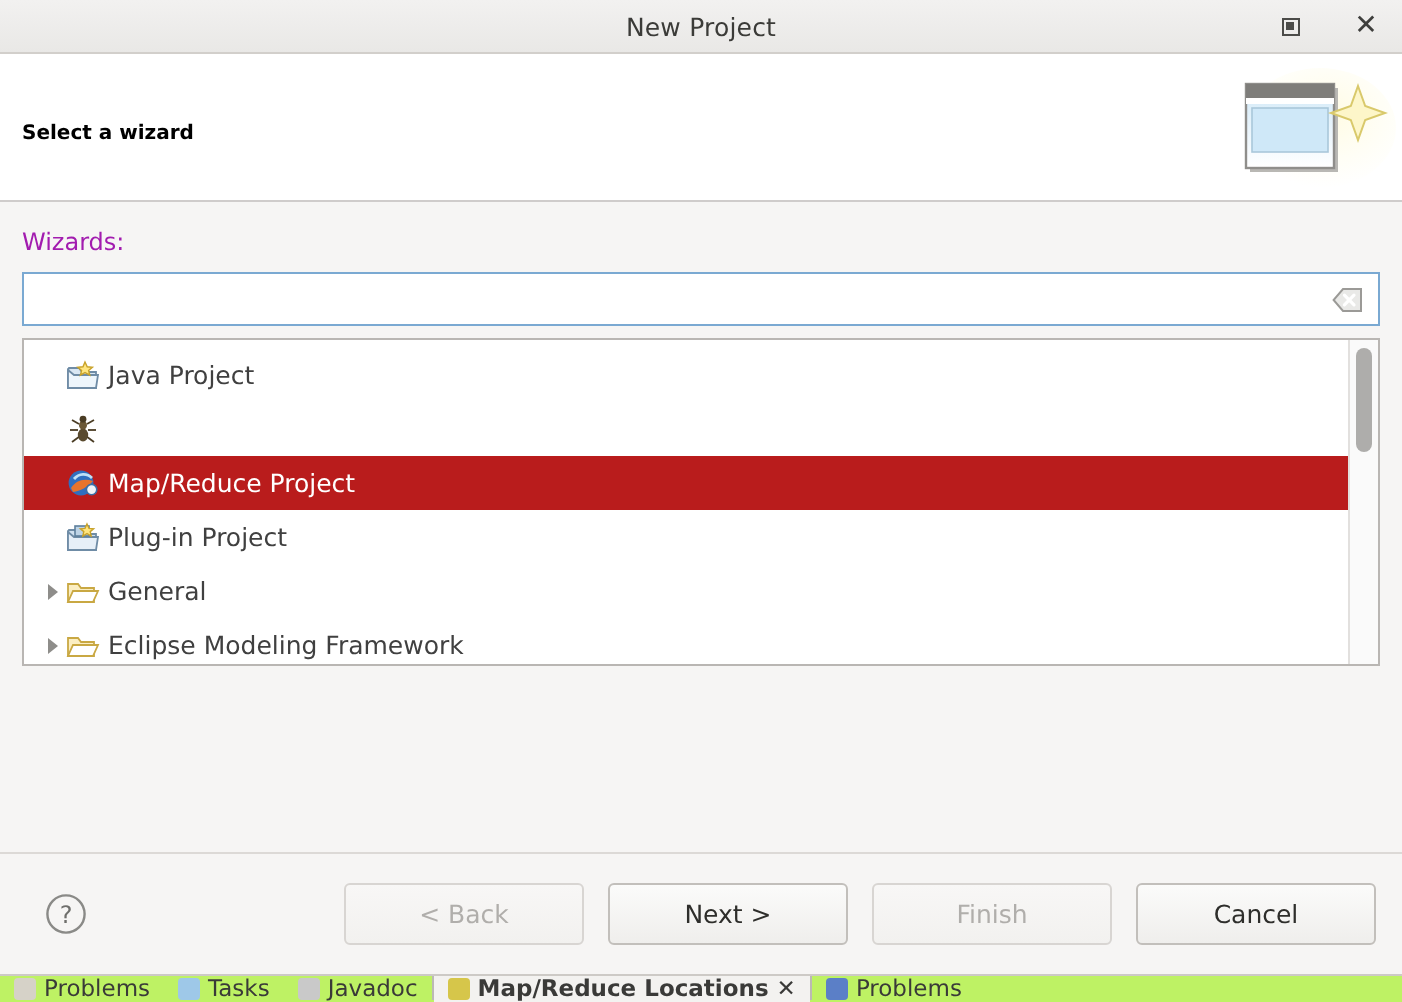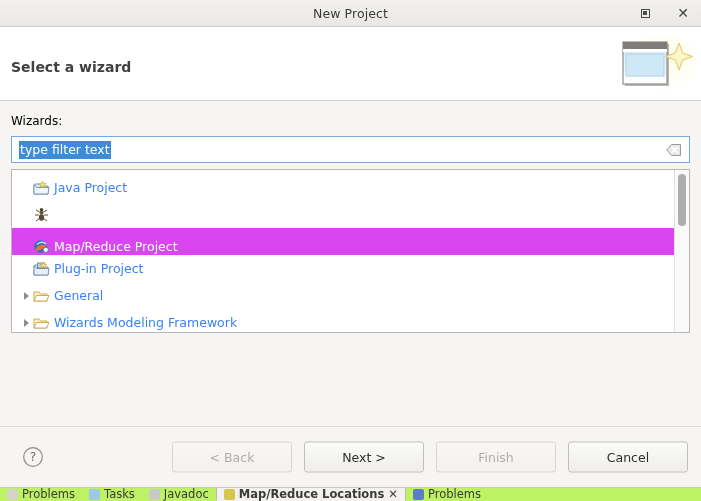--- a/index.html
+++ b/index.html
@@ -87,23 +87,23 @@
     min-height: 74px;
     position: relative;
     border-bottom: 1px solid #cfcccb;
     box-sizing: border-box;
   }
   .header-title {
     position: absolute;
     left: 11px;
     top: 40px;
     transform: translateY(-50%);
-    font-size: 14px;
+    font-size: 10px;
     font-weight: bold;
-    color: #404040;
+    color: #000000;
   }
   .header-icon {
     position: absolute;
     right: 0px;
     top: 0px;
     width: 96px;
     height: 74px;
     overflow: hidden;
   }
 
@@ -111,21 +111,21 @@
   .body {
     flex: 1;
     background: #f6f5f4;
     padding: 0 11px;
     box-sizing: border-box;
     position: relative;
   }
   .wizards-label {
     margin-top: 13px;
     font-size: 12px;
-    color: #000000;
+    color: #a21caf;
   }
 
   .filter-wrap {
     margin-top: 8px;
     height: 27px;
     background: #ffffff;
     border: 1px solid #7aa9d2;
     box-sizing: border-box;
     display: flex;
     align-items: center;
@@ -164,27 +164,26 @@
     padding-top: 4px;
     box-sizing: border-box;
   }
   .list-row {
     height: 27px;
     display: flex;
     align-items: center;
     padding-left: 8px;
     box-sizing: border-box;
     font-size: 12.5px;
-    color: #3b82f6;
+    color: #404040;
     white-space: nowrap;
   }
   .list-row.selected {
-    background: #d946ef;
+    background: #b91c1c;
     color: #ffffff;
-    align-items: flex-end;
   }
   .twisty {
     width: 13px;
     min-width: 13px;
     display: flex;
     align-items: center;
     justify-content: center;
   }
   .twisty-arrow {
     width: 0; height: 0;
@@ -354,21 +353,20 @@
           <path d="M74 16 L77.6 26 L87.5 29.5 L77.6 33 L74 43 L70.4 33 L60.5 29.5 L70.4 26 Z"></path>
         </g>
       </svg>
     </div>
   </div>
 
   <div class="body">
     <div class="wizards-label">Wizards:</div>
 
     <div class="filter-wrap">
-      <span class="filter-text" title="type filter text">type filter text</span>
       <span class="filter-clear">
         <svg width="16" height="14" viewBox="0 0 16 14">
           <path d="M5.5 1.5 L14.5 1.5 L14.5 12.5 L5.5 12.5 L0.8 7 Z" fill="#e9e9e7" stroke="#9b9a97" stroke-width="1"></path>
           <path d="M6.2 4.6 L11 9.4 M11 4.6 L6.2 9.4" stroke="#ffffff" stroke-width="1.6" stroke-linecap="round"></path>
         </svg>
       </span>
     </div>
 
     <div class="list-box">
       <div class="list-inner">
@@ -454,21 +452,21 @@
         <div class="list-row">
           <span class="twisty">
               <span class="twisty-arrow"></span>
             </span>
           <span class="row-icon">
             <svg width="17" height="16" viewBox="0 0 17 16">
               <path d="M1 4 L6 4 L7.5 6 L14 6 L14 13 L1 13 Z" fill="#fbeec2" stroke="#c9a843" stroke-width="0.9"></path>
               <path d="M1 13 L3.5 7.5 L16 7.5 L13.5 13 Z" fill="#ffffff" stroke="#c9a843" stroke-width="0.9"></path>
             </svg>
           </span>
-          <span class="row-label">Wizards Modeling Framework</span>
+          <span class="row-label">Eclipse Modeling Framework</span>
         </div>
 
       </div>
       <div class="scrollbar">
         <div class="scroll-thumb"></div>
       </div>
     </div>
   </div>
 
   <div class="footer">

